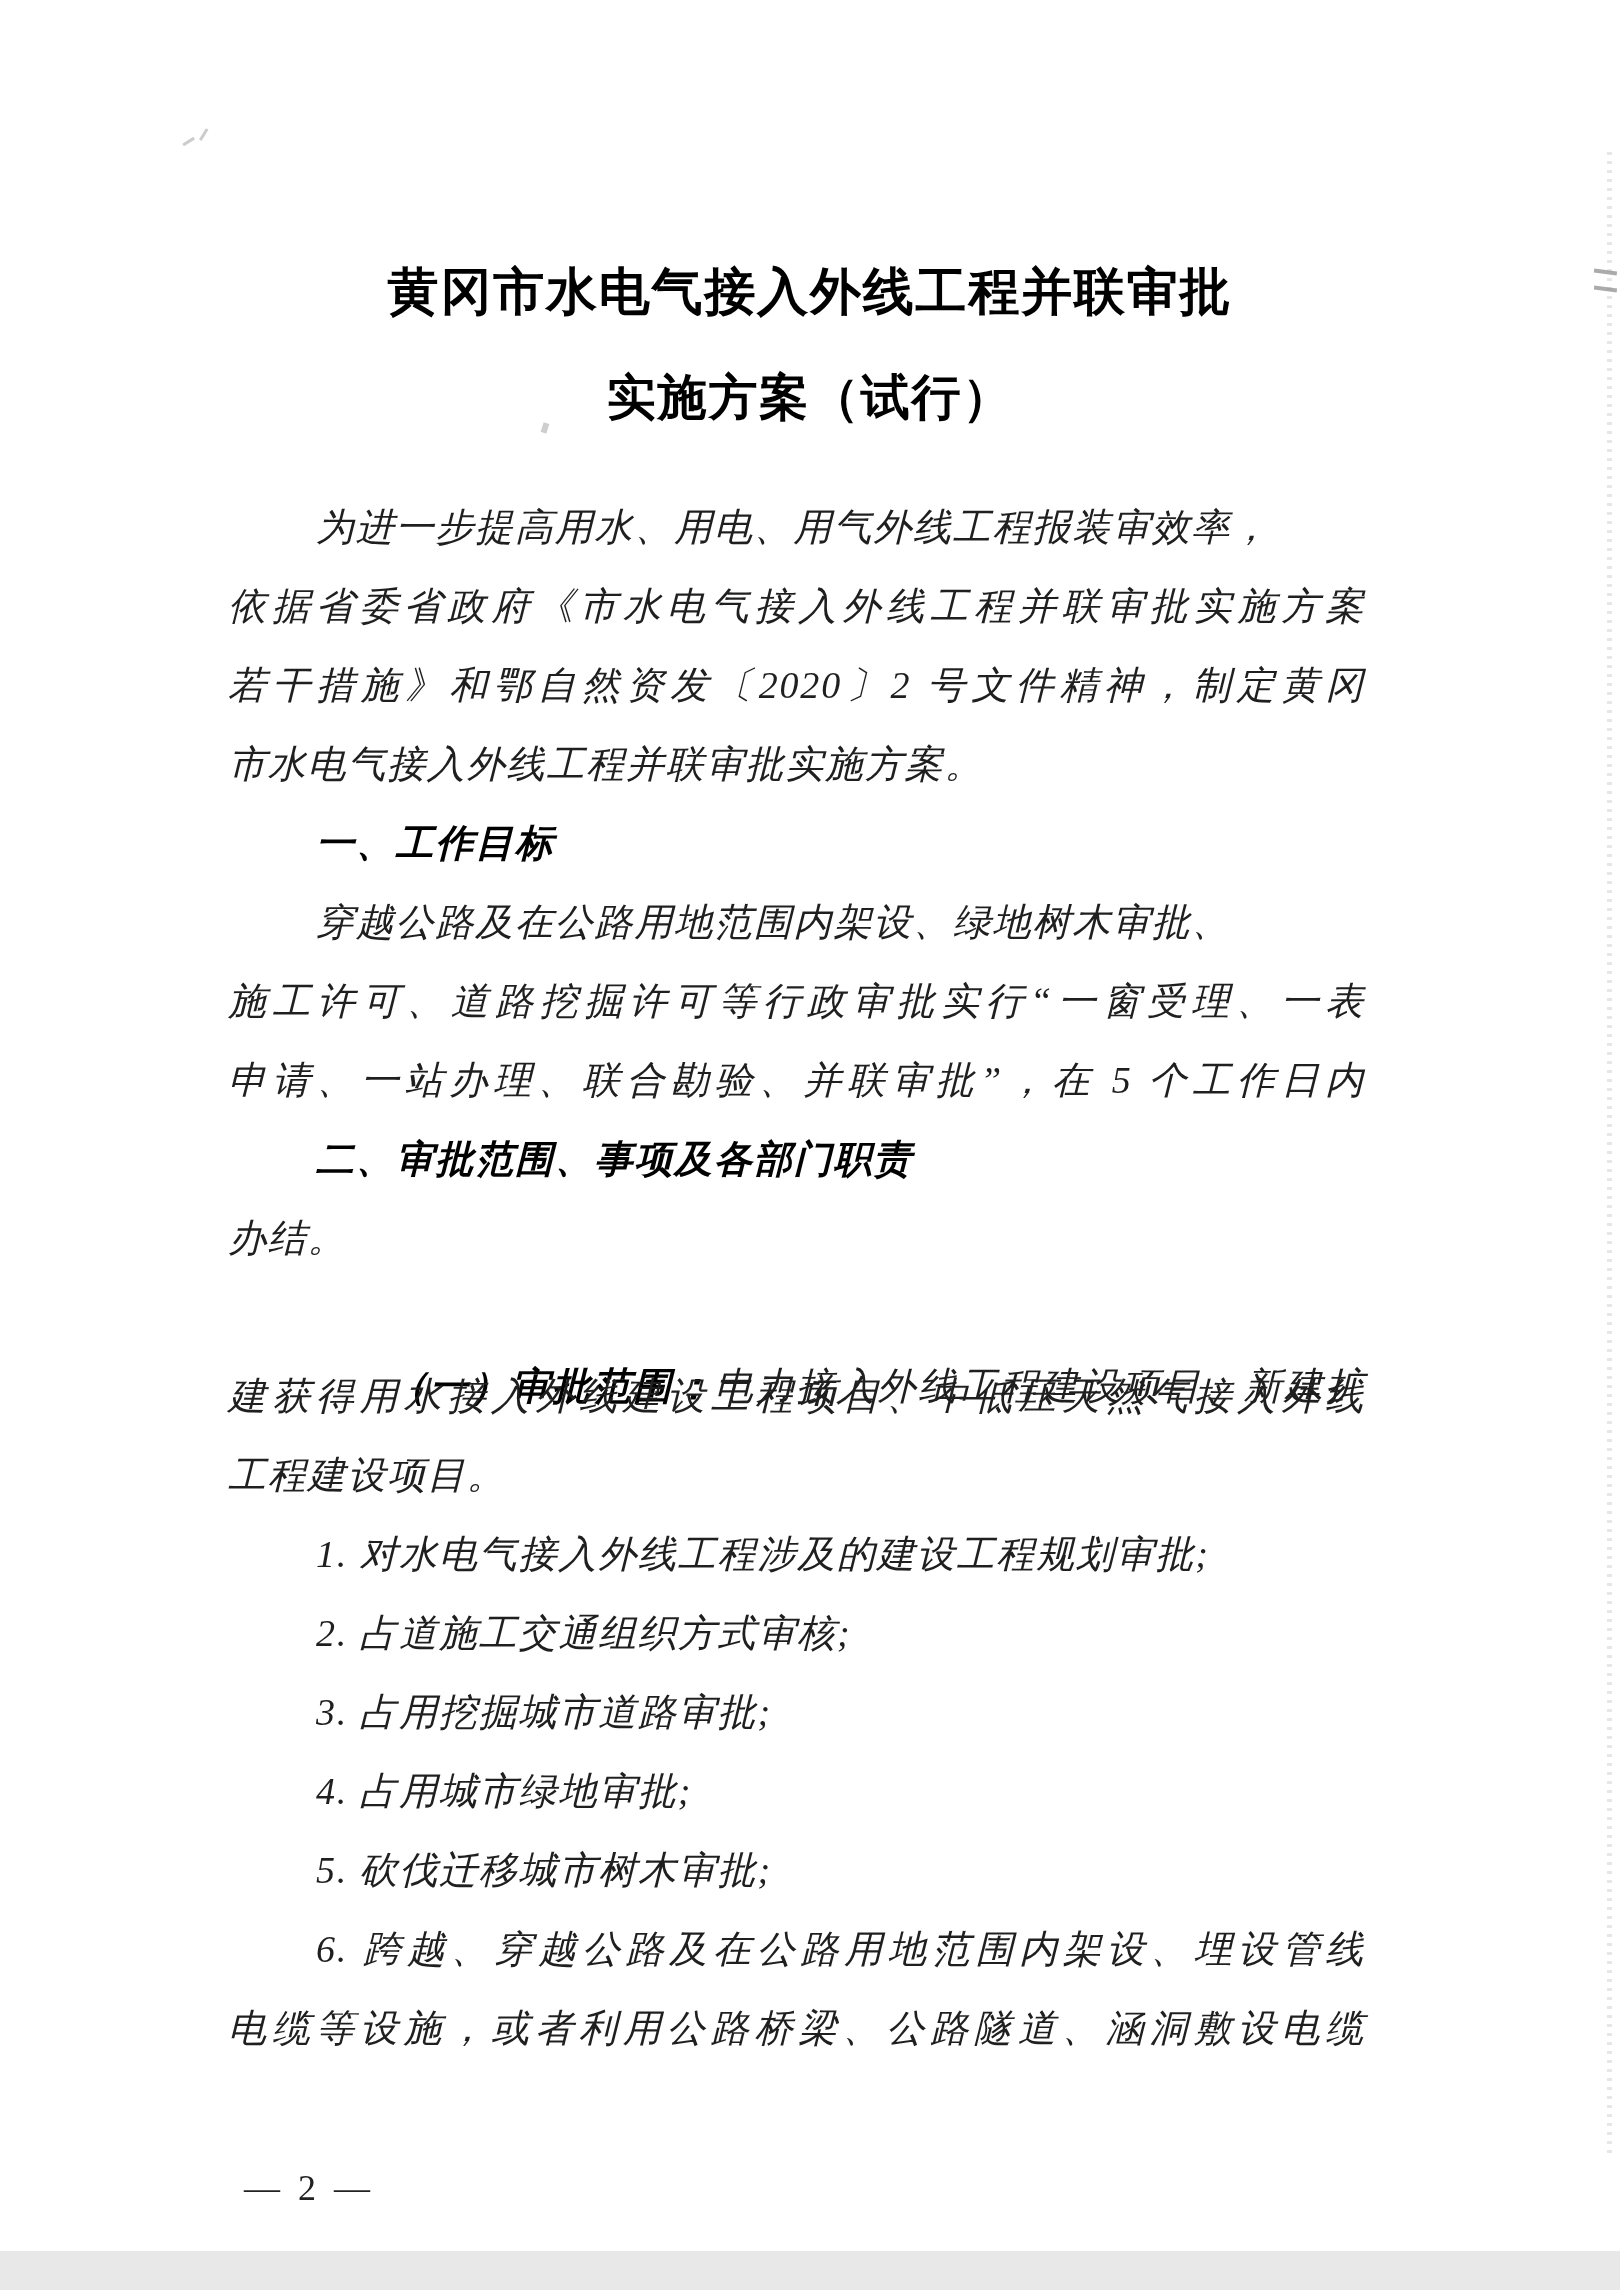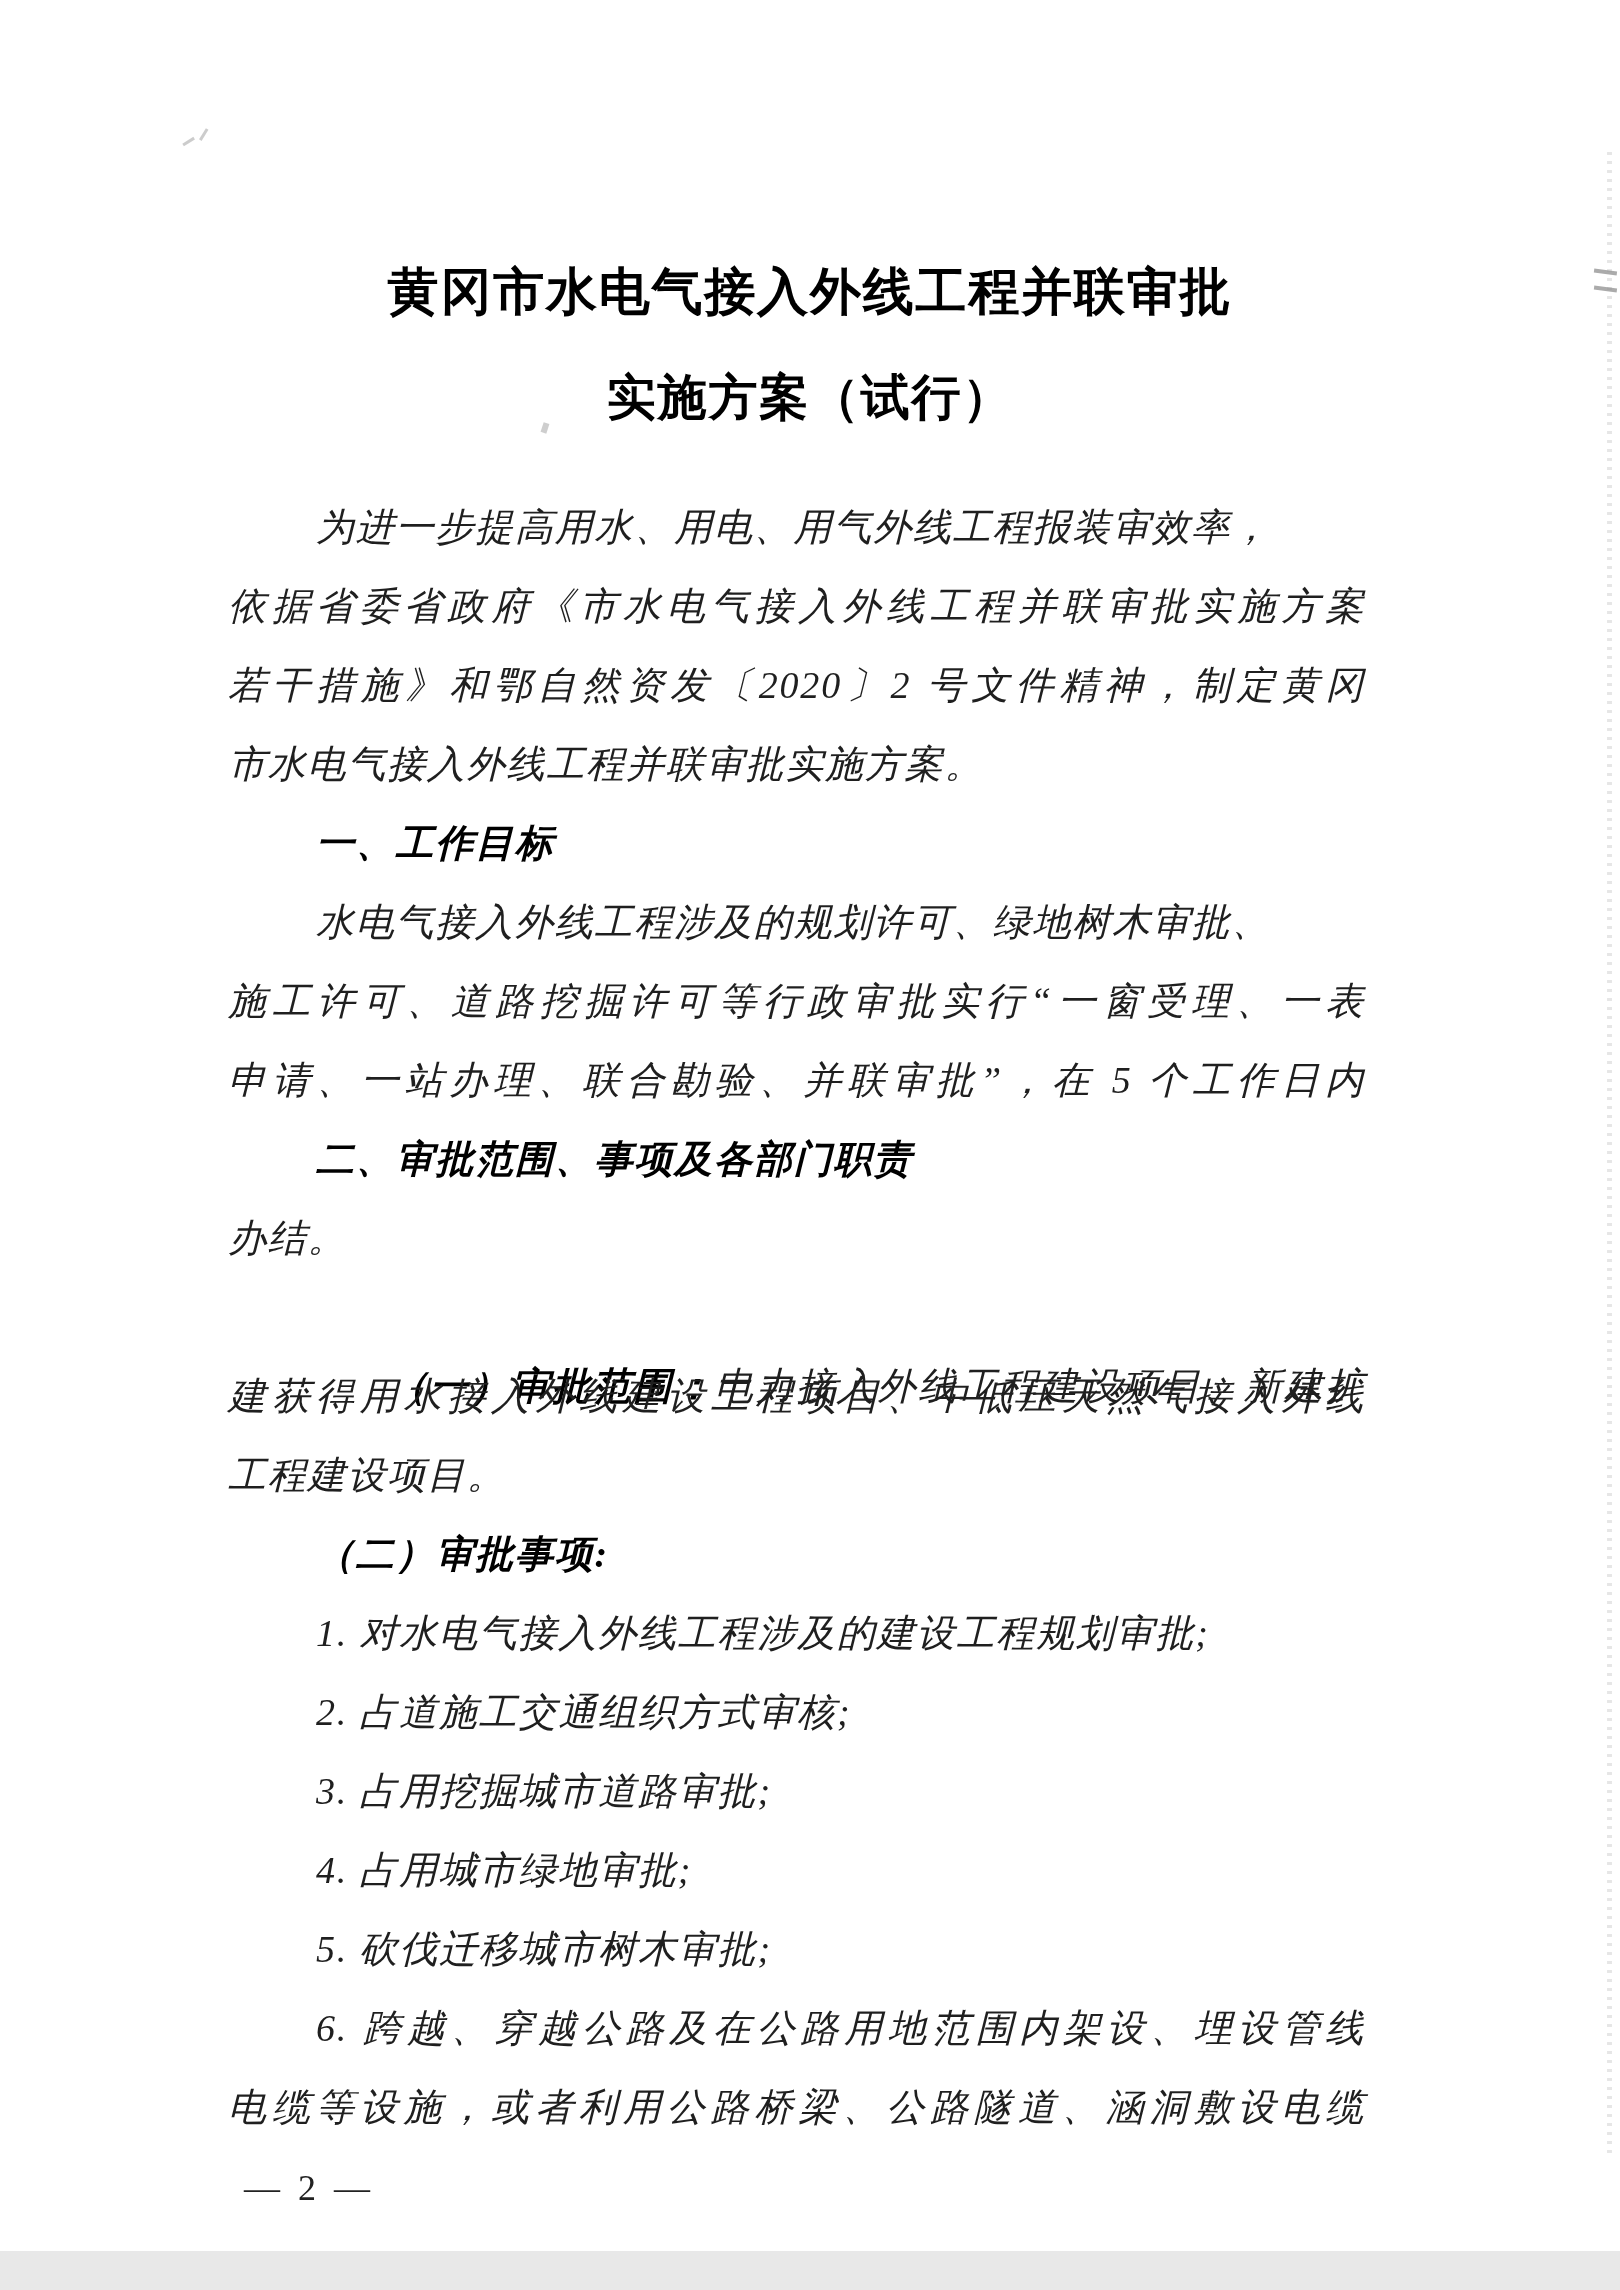--- a/index.html
+++ b/index.html
@@ -64,31 +64,30 @@
     <div class="t-line">黄冈市水电气接入外线工程并联审批</div>
     <div class="t-line t2">实施方案（试行）</div>
   </div>
 
   <div class="body-block">
     <div class="line indent">为进一步提高用水、用电、用气外线工程报装审效率，</div>
     <div class="line jf">依据省委省政府《市水电气接入外线工程并联审批实施方案</div>
     <div class="line jf">若干措施》和鄂自然资发〔2020〕2 号文件精神，制定黄冈</div>
     <div class="line">市水电气接入外线工程并联审批实施方案。</div>
     <div class="line indent bold">一、工作目标</div>
-    <div class="line indent">水电气接入外线工程涉及的规划许可、绿地树木审批、</div>
+    <div class="line indent">穿越公路及在公路用地范围内架设、绿地树木审批、</div>
     <div class="line jf">施工许可、道路挖掘许可等行政审批实行“一窗受理、一表</div>
     <div class="line jf">申请、一站办理、联合勘验、并联审批”，在 5 个工作日内</div>
     <div class="line indent bold">二、审批范围、事项及各部门职责</div>
     <div class="line">办结。</div>
     <div class="line indent jf">
       <span class="bold">（一）审批范围：</span><span>电力接入外线工程建设项目、新建扩</span>
     </div>
     <div class="line jf">建获得用水接入外线建设工程项目、中低压天然气接入外线</div>
     <div class="line">工程建设项目。</div>
-    <div class="line indent bold">（二）审批事项:</div>
     <div class="line indent">1. 对水电气接入外线工程涉及的建设工程规划审批;</div>
     <div class="line indent">2. 占道施工交通组织方式审核;</div>
     <div class="line indent">3. 占用挖掘城市道路审批;</div>
     <div class="line indent">4. 占用城市绿地审批;</div>
     <div class="line indent">5. 砍伐迁移城市树木审批;</div>
     <div class="line indent jf">6. 跨越、穿越公路及在公路用地范围内架设、埋设管线</div>
     <div class="line jf">电缆等设施，或者利用公路桥梁、公路隧道、涵洞敷设电缆</div>
   </div>
 
   <div class="footer">— 2 —</div>

